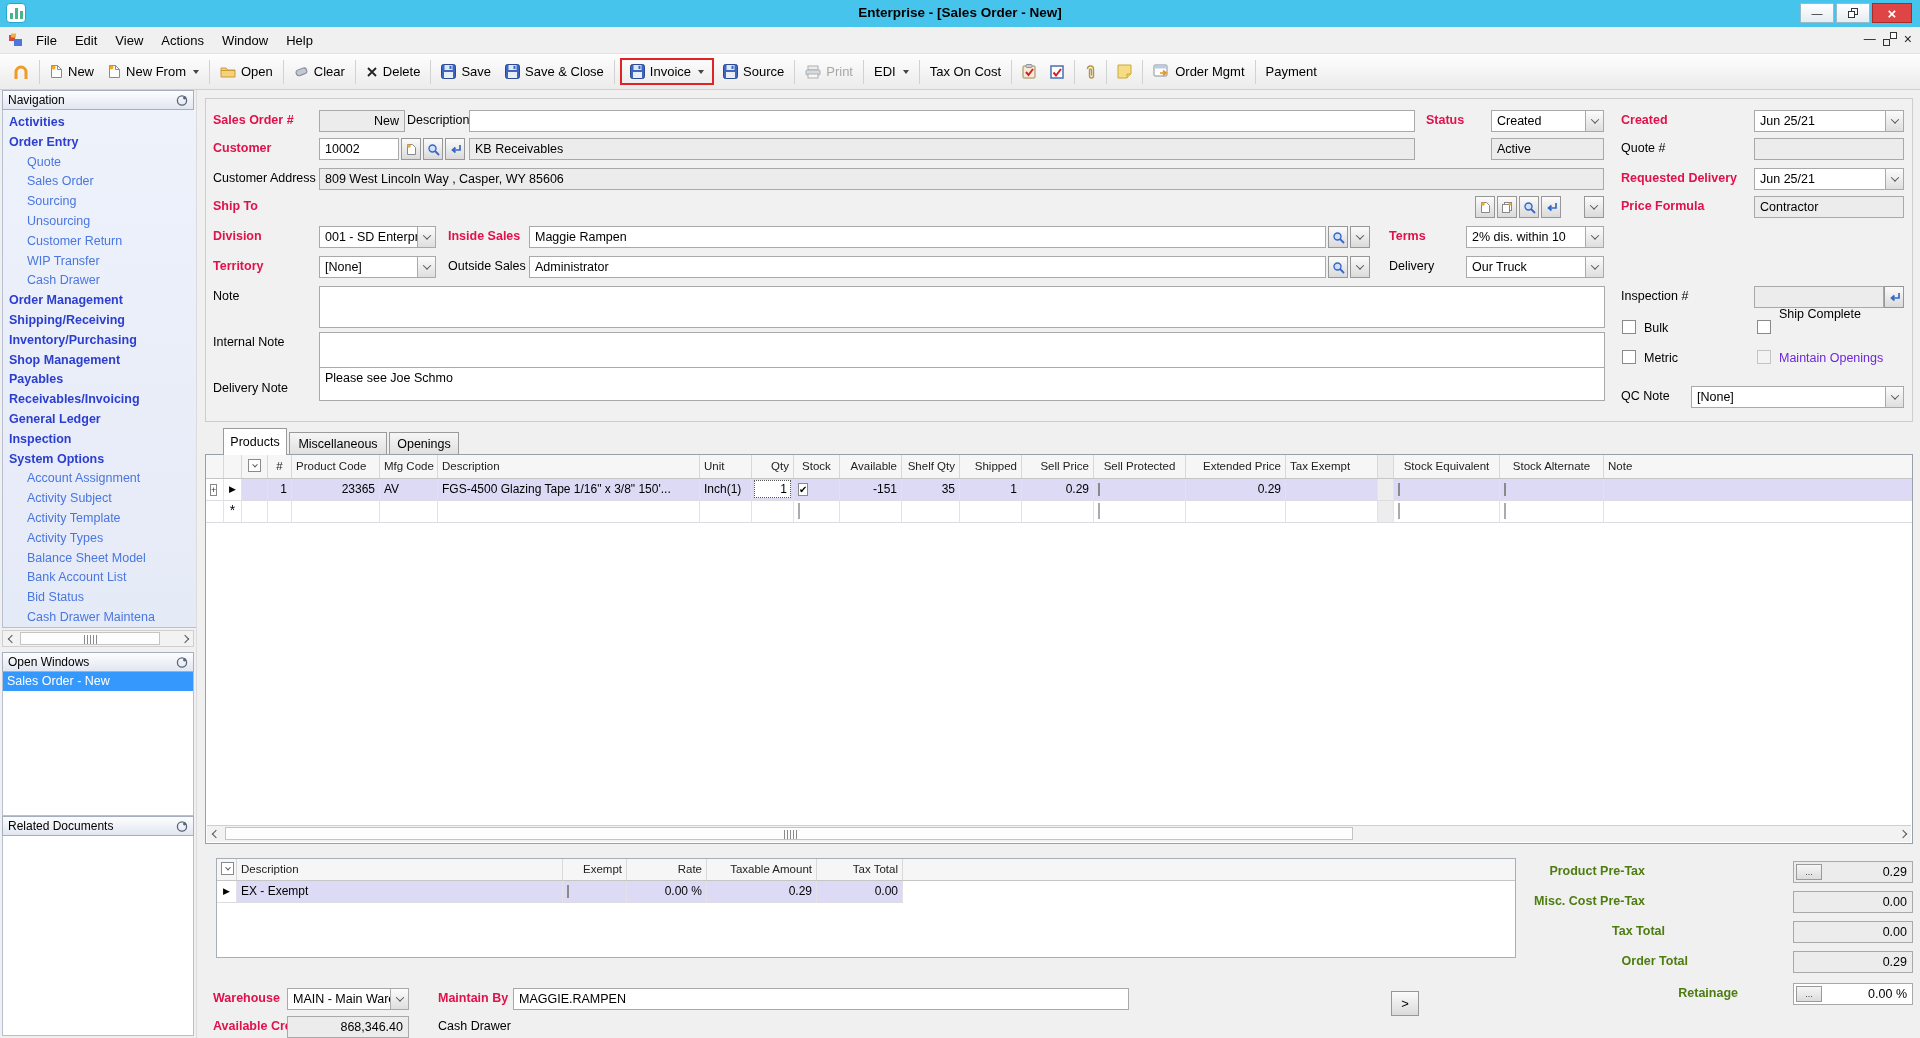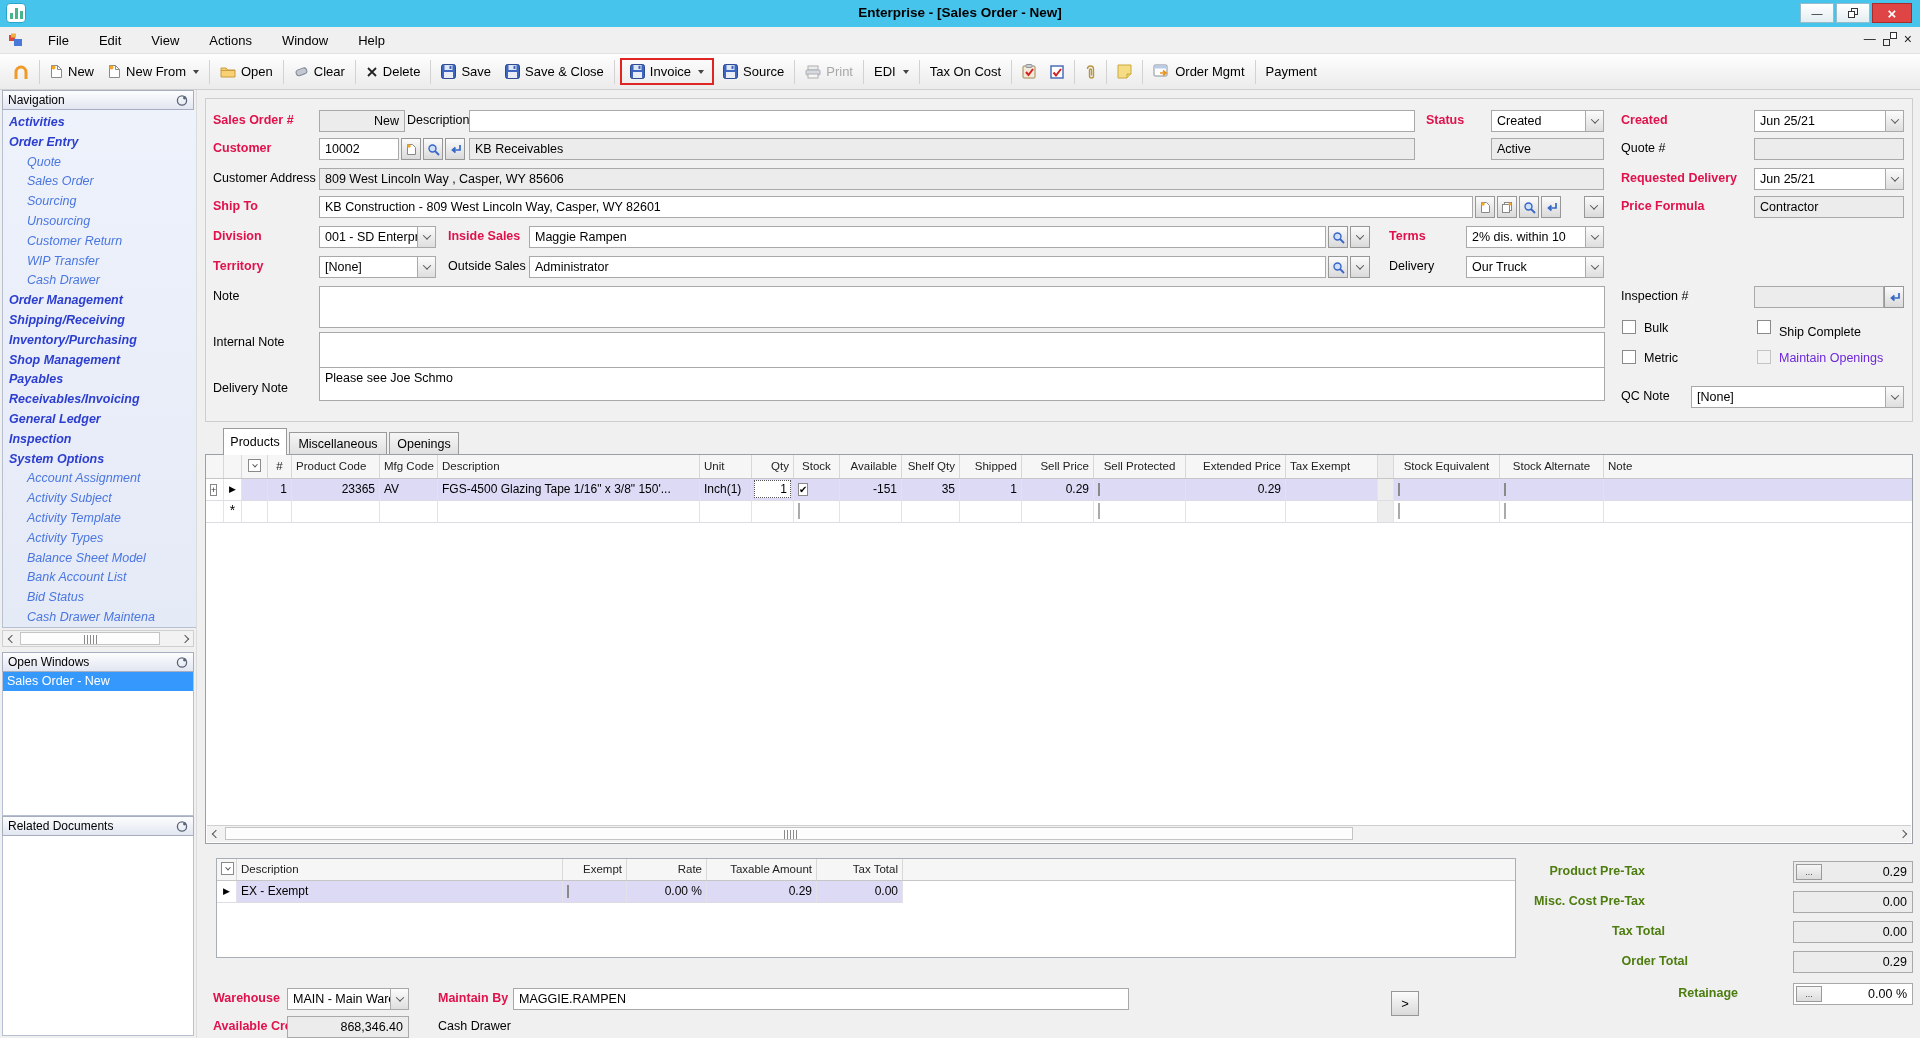--- a/index.html
+++ b/index.html
@@ -13,38 +13,38 @@
   .app-logo i { display:block; width:3px; background:#48b48e; }
   .app-logo i:nth-child(1){height:6px} .app-logo i:nth-child(2){height:11px} .app-logo i:nth-child(3){height:8px}
   .win-btn { position:absolute; top:3px; height:20px; width:34px; border:1px solid #96bccb; background:linear-gradient(#ffffff,#e4edf1); display:flex; align-items:center; justify-content:center; font-size:11px; color:#222; }
   .win-min { right:86px; } .win-max { right:50px; }
   .win-close { right:8px; width:40px; background:#e04545; border-color:#a82c2c; color:#fff; font-weight:bold; font-size:15px; line-height:1; }
   .restore { position:relative; width:10px; height:10px; }
   .restore .rt { position:absolute; right:0; top:0; width:7px; height:7px; border:1px solid #333; }
   .restore .rb { position:absolute; left:0; bottom:0; width:7px; height:7px; border:1px solid #333; background:#fff; }
 
   
-  .menubar { position:absolute; left:0; top:27px; right:0; height:27px; background:#f0f0f0; border-bottom:1px solid #e2e2e2; display:flex; align-items:center; padding-left:4px;gap:12px; }
+  .menubar { position:absolute; left:0; top:27px; right:0; height:27px; background:#f0f0f0; border-bottom:1px solid #e2e2e2; display:flex; align-items:center; padding-left:4px; }
   .menu-item { padding:4px 9px; font-size:13px; cursor:default; }
   .mdi-controls { position:absolute; right:8px; top:32px; display:flex; gap:14px; align-items:center; color:#222; }
   .mdi-controls .g { font-size:12px; line-height:1; }
 
   
   .toolbar { position:absolute; left:0; top:54px; right:0; height:36px; background:linear-gradient(#fefefe,#ebebeb); border-bottom:1px solid #cfcfcf; display:flex; align-items:center; padding:0 6px; font-size:13px; white-space:nowrap; }
   .tbb { display:flex; align-items:center; gap:5px; padding:4px 7px; border-radius:2px; }
   .tbb.disabled { color:#a8a8a8; }
   .tsep { width:1px; height:24px; background:#d2d2d2; margin:0 3px; }
   .dd { width:0; height:0; border-left:3.5px solid transparent; border-right:3.5px solid transparent; border-top:4px solid #444; margin-left:2px; }
   .invoice-hl { display:flex; align-items:flex-start; border:2px solid #e02424; padding:2px 5px; margin:16px 2px; }
 
   
   .sidebar { position:absolute; left:0; top:90px; width:196px; bottom:0; background:#f0f0f0; }
   .phead { position:absolute; left:2px; width:192px; height:20px; background:linear-gradient(#fdfdfe,#e2e6f1); border:1px solid #a6aebf; font-size:12px; padding:2px 5px; }
   .phead svg { position:absolute; right:4px; top:3px; }
-  .navlist { position:absolute; left:2px; top:20px; width:216px; height:518px; background:linear-gradient(180deg,#eef2fb,#e5eaf7); border:1px solid #b7c0d2; border-top:none; padding-top:3px; overflow:hidden;font-style:italic; }
+  .navlist { position:absolute; left:2px; top:20px; width:216px; height:518px; background:linear-gradient(180deg,#eef2fb,#e5eaf7); border:1px solid #b7c0d2; border-top:none; padding-top:3px; overflow:hidden; }
   .nav-item { height:19.8px; line-height:19.8px; padding-left:6px; color:#4a76e0; font-size:12.5px; white-space:nowrap; overflow:hidden; cursor:default; }
   .nav-item.group { color:#2c3ecf; font-weight:bold; }
   .nav-item.child { padding-left:24px; }
   .vsb { position:absolute; right:1px; top:1px; bottom:1px; width:17px; background:#f2f2f2; border-left:1px solid #dadada; }
   .vsb .arr { position:absolute; left:0; width:16px; height:17px; display:flex; align-items:center; justify-content:center; background:#f2f2f2; }
   .vsb .thumb { position:absolute; left:1px; top:18px; width:14px; height:272px; background:#fdfdfd; border:1px solid #c4c4c4; }
   .grip-v { position:absolute; left:3px; top:126px; width:8px; height:13px; background:repeating-linear-gradient(0deg,#8a8a8a 0 1px,transparent 1px 3px); }
   .hsb { position:absolute; left:2px; top:540px; width:192px; height:17px; background:#f2f2f2; border:1px solid #cfcfcf; }
   .hsb .thumb, .ghsb .thumb { position:absolute; top:1px; height:13px; background:#fdfdfd; border:1px solid #c4c4c4; }
   .grip-h { position:absolute; top:2px; width:13px; height:9px; background:repeating-linear-gradient(90deg,#8a8a8a 0 1px,transparent 1px 3px); }
@@ -407,21 +407,20 @@
   <div class="fld ro" style="left:1557px;top:48px;width:150px"></div>
 
   <div class="lbl" style="left:16px;top:81px">Customer Address</div>
   <div class="fld ro" style="left:122px;top:78px;width:1285px">809 West Lincoln Way , Casper, WY  85606</div>
   <div class="lbl req" style="left:1424px;top:81px">Requested Delivery</div>
   <div class="fld combo" style="left:1557px;top:78px;width:150px"><span>Jun 25/21</span><span class="cab">
         <i class="chev down"></i>
       </span></div>
 
   <div class="lbl req" style="left:16px;top:109px">Ship To</div>
-  <div class="fld" style="left:122px;top:106px;width:1154px">KB Construction - 809 West Lincoln Way, Casper, WY  82601</div>
   <button class="sbtn" style="left:1278px;top:106px">
       <svg width="11" height="13">
         <path d="M1.5 1.5 h5 l3 3 v7 h-8 z" fill="#fff" stroke="#888"></path>
         <circle cx="3" cy="3" r="1.8" fill="#f5a623"></circle>
       </svg>
     </button>
   <button class="sbtn" style="left:1300px;top:106px">
       <svg width="12" height="13">
         <rect x="3.5" y="1.5" width="7" height="8" fill="#fff" stroke="#888"></rect>
         <rect x="1.5" y="3.5" width="7" height="8" fill="#fff" stroke="#888"></rect>
@@ -491,21 +490,21 @@
   <div class="fld ro" style="left:1557px;top:196px;width:130px"></div>
   <button class="sbtn" style="left:1687px;top:196px">
       <svg width="13" height="13">
         <path d="M11 2 v5 H4 M6.5 4.5 L3.5 7 l3 2.5" fill="none" stroke="#3568c8" stroke-width="1.7"></path>
       </svg>
     </button>
 
   <div class="chkbox" style="left:1425px;top:230px"></div>
   <div class="lbl" style="left:1447px;top:231px">Bulk</div>
   <div class="chkbox" style="left:1560px;top:230px"></div>
-  <div class="lbl" style="left:1582px;top:235px">Ship Complete</div>
+  <div class="lbl" style="left:1582px;top:217px">Ship Complete</div>
 
   <div class="lbl" style="left:16px;top:245px">Internal Note</div>
   <div class="fld" style="left:122px;top:242px;width:1286px;height:40px"></div>
 
   <div class="chkbox" style="left:1425px;top:260px"></div>
   <div class="lbl" style="left:1447px;top:261px">Metric</div>
   <div class="chkbox dis" style="left:1560px;top:260px"></div>
   <div class="lbl dim" style="left:1582px;top:261px">Maintain Openings</div>
 
   <div class="lbl" style="left:16px;top:291px">Delivery Note</div>

